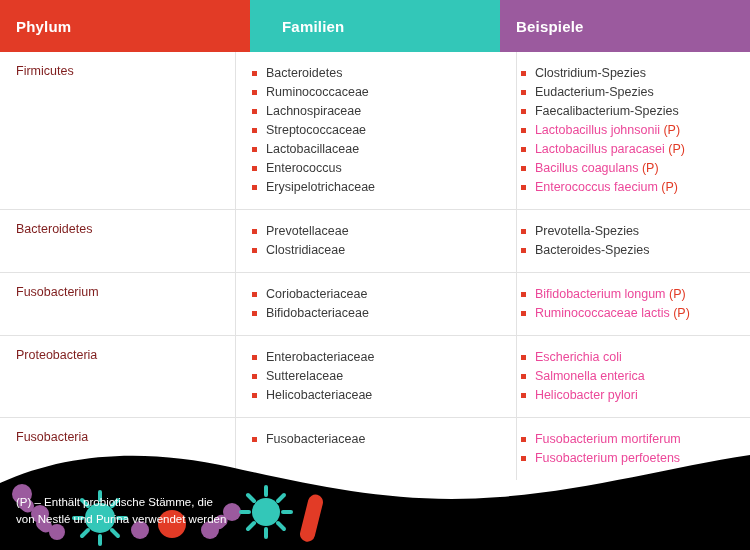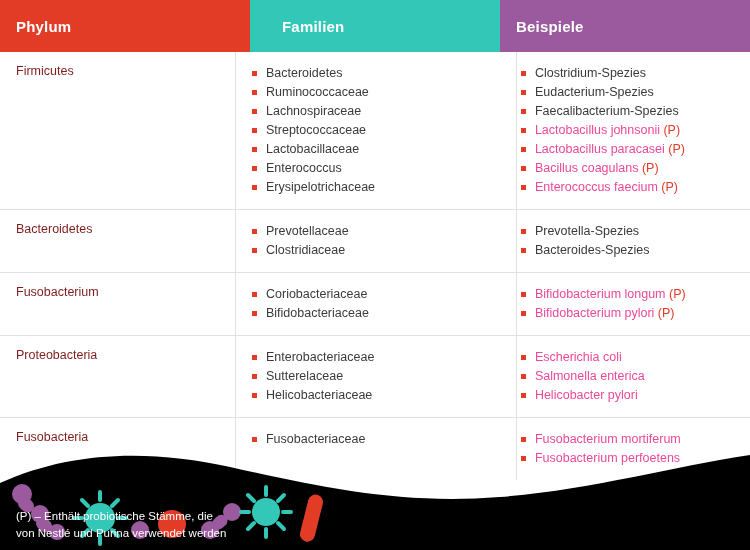--- a/index.html
+++ b/index.html
@@ -130,21 +130,21 @@
     overflow: hidden;
   }
   .footer svg {
     position: absolute;
     left: 0;
     bottom: 0;
   }
   .footnote {
     position: absolute;
     left: 16px;
-    bottom: 8px;
+    bottom: 22px;
     color: #ffffff;
     font-size: 11.5px;
     line-height: 17px;
     width: 300px;
   }
   .germs {
     position: absolute;
     left: 330px;
     bottom: 12px;
     width: 330px;
@@ -213,21 +213,21 @@
         <div class="col c0"><span>Fusobacterium</span></div>
         <div class="col c1">
           <ul class="list">
             <li><span class="bullet"></span><span>Coriobacteriaceae</span></li>
             <li><span class="bullet"></span><span>Bifidobacteriaceae</span></li>
           </ul>
         </div>
         <div class="col c2">
           <ul class="list">
             <li><span class="bullet"></span><span class="ital">Bifidobacterium longum</span><span class="ital-suffix"> (P)</span></li>
-            <li><span class="bullet"></span><span class="ital">Bifidobacterium pylori</span><span class="ital-suffix"> (P)</span></li>
+            <li><span class="bullet"></span><span class="ital">Ruminococcaceae lactis</span><span class="ital-suffix"> (P)</span></li>
           </ul>
         </div>
       </div>
       <div class="row">
         <div class="col c0"><span>Proteobacteria</span></div>
         <div class="col c1">
           <ul class="list">
             <li><span class="bullet"></span><span>Enterobacteriaceae</span></li>
             <li><span class="bullet"></span><span>Sutterelaceae</span></li>
             <li><span class="bullet"></span><span>Helicobacteriaceae</span></li>

